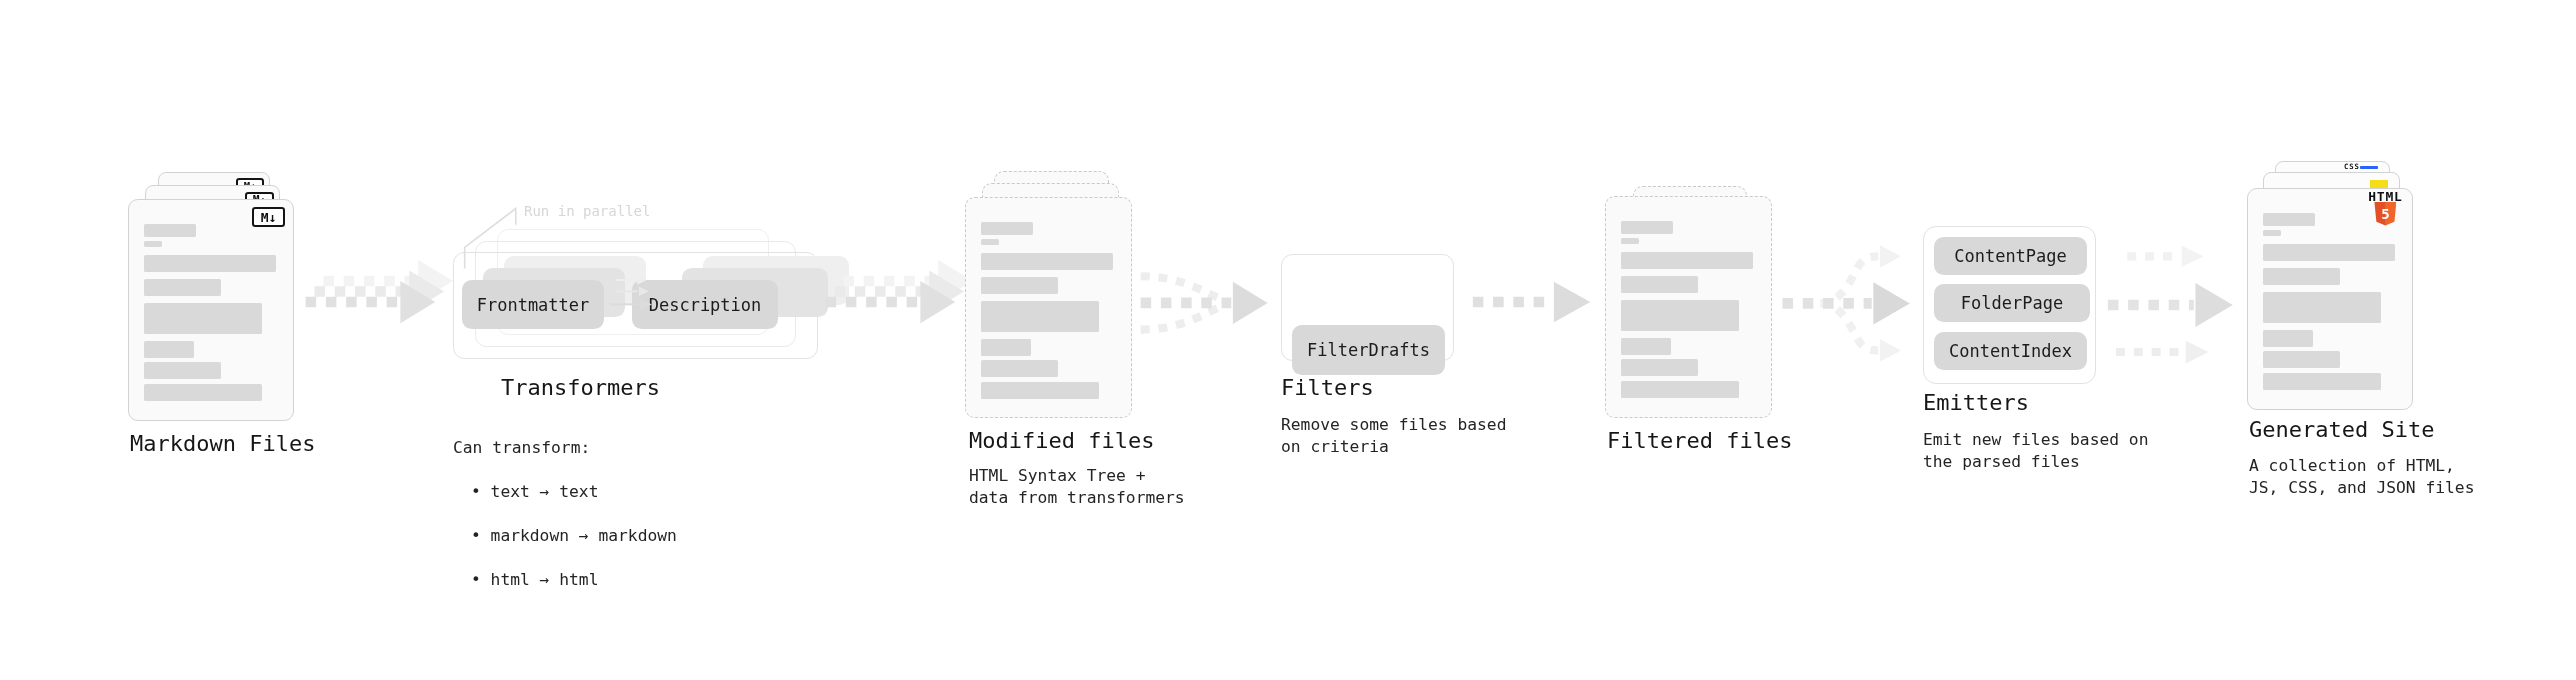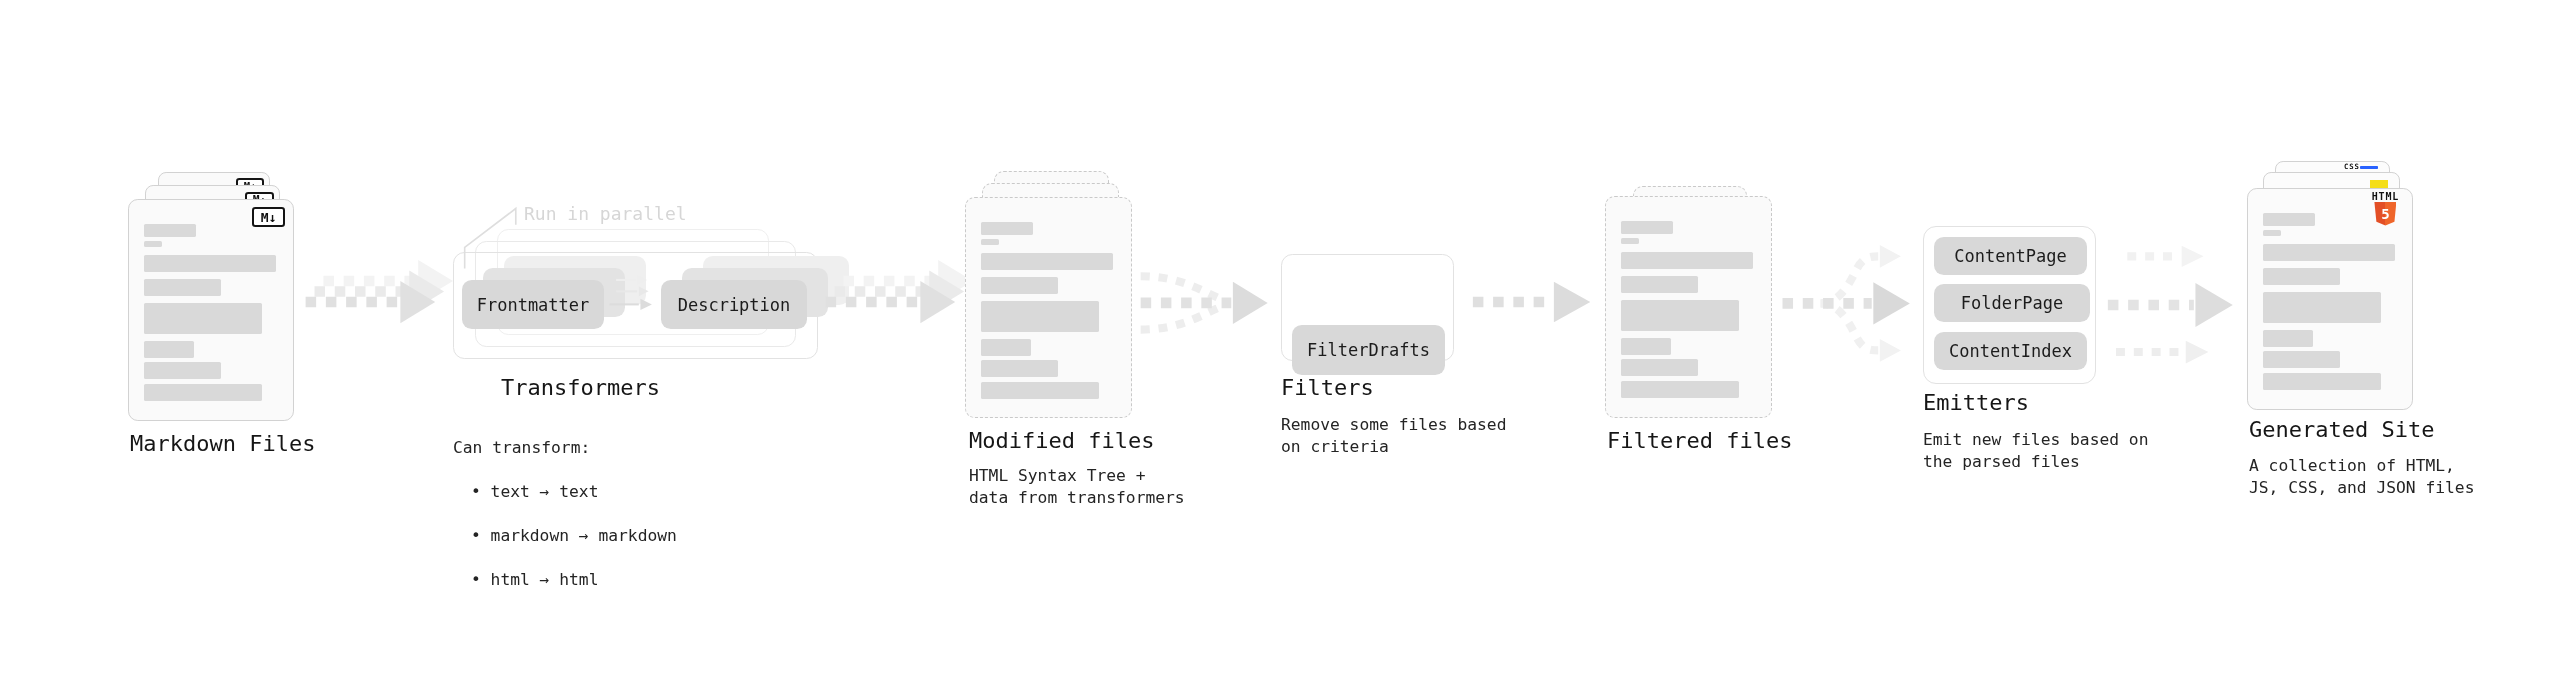--- a/index.html
+++ b/index.html
@@ -16,38 +16,38 @@
   .bars b:nth-child(2){top:41px;width:18.7px;height:5.7px;}
   .bars b:nth-child(3){top:55px;width:132px;height:17px;}
   .bars b:nth-child(4){top:79px;width:77px;height:17px;}
   .bars b:nth-child(5){top:103px;width:118px;height:31px;}
   .bars b:nth-child(6){top:141px;width:50px;height:17px;}
   .bars b:nth-child(7){top:162px;width:77px;height:17px;}
   .bars b:nth-child(8){top:184px;width:118px;height:17px;}
   
   .stage-label{position:absolute;font-size:22px;line-height:24.4px;color:#161616;white-space:pre;}
   .stage-desc{position:absolute;font-size:16.3px;line-height:22px;color:#242424;white-space:pre-line;}
-  .note-text{position:absolute;font-size:18px;color:#d6d6d6;white-space:pre;}
+  .note-text{position:absolute;font-size:14px;color:#d6d6d6;white-space:pre;}
   
   .pill{position:absolute;background:#d8d8d8;border-radius:9.8px;display:flex;align-items:center;justify-content:center;
         font-size:17px;color:#1c1c1c;white-space:pre;box-sizing:border-box;}
   .pill.ghost1{background:#e3e3e3;}
   .pill.ghost2{background:#efefef;}
   .panel{position:absolute;border:1.6px solid #e2e2e2;border-radius:13px;background:transparent;box-sizing:border-box;}
   .panel.ghost-m{border-color:#e9e9e9;}
   .panel.ghost-b{border-color:#efefef;}
   
   .md-badge{position:absolute;border:2.4px solid #141414;border-radius:3.3px;background:#fff;color:#111;
             font-weight:bold;display:flex;align-items:center;justify-content:center;box-sizing:border-box;}
   .md-badge.lg{width:32.5px;height:19.5px;font-size:13px;right:8.1px;top:7.3px;}
   .md-badge.md{width:29px;height:17px;font-size:11.4px;right:4.9px;top:5.7px;}
   .md-badge.sm{width:28px;height:15.4px;font-size:10.6px;right:4.9px;top:4.9px;}
   
   .h5-badge{position:absolute;right:8.1px;top:4.1px;width:37px;text-align:center;}
-  .h5-label{font-size:10px;font-weight:bold;color:#111;letter-spacing:0.8px;line-height:8.1px;}
+  .h5-label{font-size:13px;font-weight:bold;color:#111;letter-spacing:0.8px;line-height:8.1px;}
   .h5-shield{width:22px;height:23.6px;margin:0.8px auto 0;background:linear-gradient(90deg,#e34f26 50%,#ef652a 50%);
              clip-path:polygon(0 0,100% 0,91% 84%,50% 100%,9% 84%);
              color:#fff;font-weight:bold;font-size:14px;display:flex;align-items:center;justify-content:center;}
   .css-badge{position:absolute;right:11.4px;top:0.8px;display:flex;align-items:center;}
   .css-txt{font-size:7.3px;font-weight:bold;color:#111;line-height:8.1px;letter-spacing:0.8px;}
   .css-bar{width:18px;height:3.3px;background:#2962ff;margin-top:0.8px;border-radius:0.8px;}
   .js-badge{position:absolute;right:11.4px;top:6.5px;width:18px;height:9px;background:#f5de19;}
   svg{position:absolute;overflow:visible;}
 </style>
 </head>
@@ -107,21 +107,21 @@
     <svg style="left:459px;top:202px;" width="73" height="73" viewBox="0 0 90 90">
       <polyline points="7,82 7,56 70,8 70,28" fill="none" stroke="#dedede" stroke-width="2"></polyline>
     </svg>
     <div class="note-text" style="left:524px;top:203px;">Run in parallel</div>
 
     <div class="pill ghost2" style="left:504px;top:256px;width:142px;height:49px;"></div>
     <div class="pill ghost2" style="left:703px;top:256px;width:146px;height:49px;"></div>
     <div class="pill ghost1" style="left:483px;top:268px;width:142px;height:49px;"></div>
     <div class="pill ghost1" style="left:682px;top:268px;width:146px;height:49px;"></div>
     <div class="pill" style="left:462px;top:280px;width:142px;height:49px;">Frontmatter</div>
-    <div class="pill" style="left:661px;top:280px;width:146px;height:49px;">Description</div>
+    <div class="pill" style="left:632px;top:280px;width:146px;height:49px;">Description</div>
 
     <svg style="left:603px;top:270px;" width="57" height="46" viewBox="0 0 70 56">
       <g stroke="#eeeeee" fill="#eeeeee">
           <path d="M16 12 H40" fill="none" stroke-width="2.5"></path>
           <polygon points="42,6 54,12 42,18" stroke="none"></polygon>
         </g>
       <g stroke="#e8e8e8" fill="#e8e8e8">
           <path d="M16 26 H42" fill="none" stroke-width="2.5"></path>
           <polygon points="44,20 56,26 44,32" stroke="none"></polygon>
         </g>

